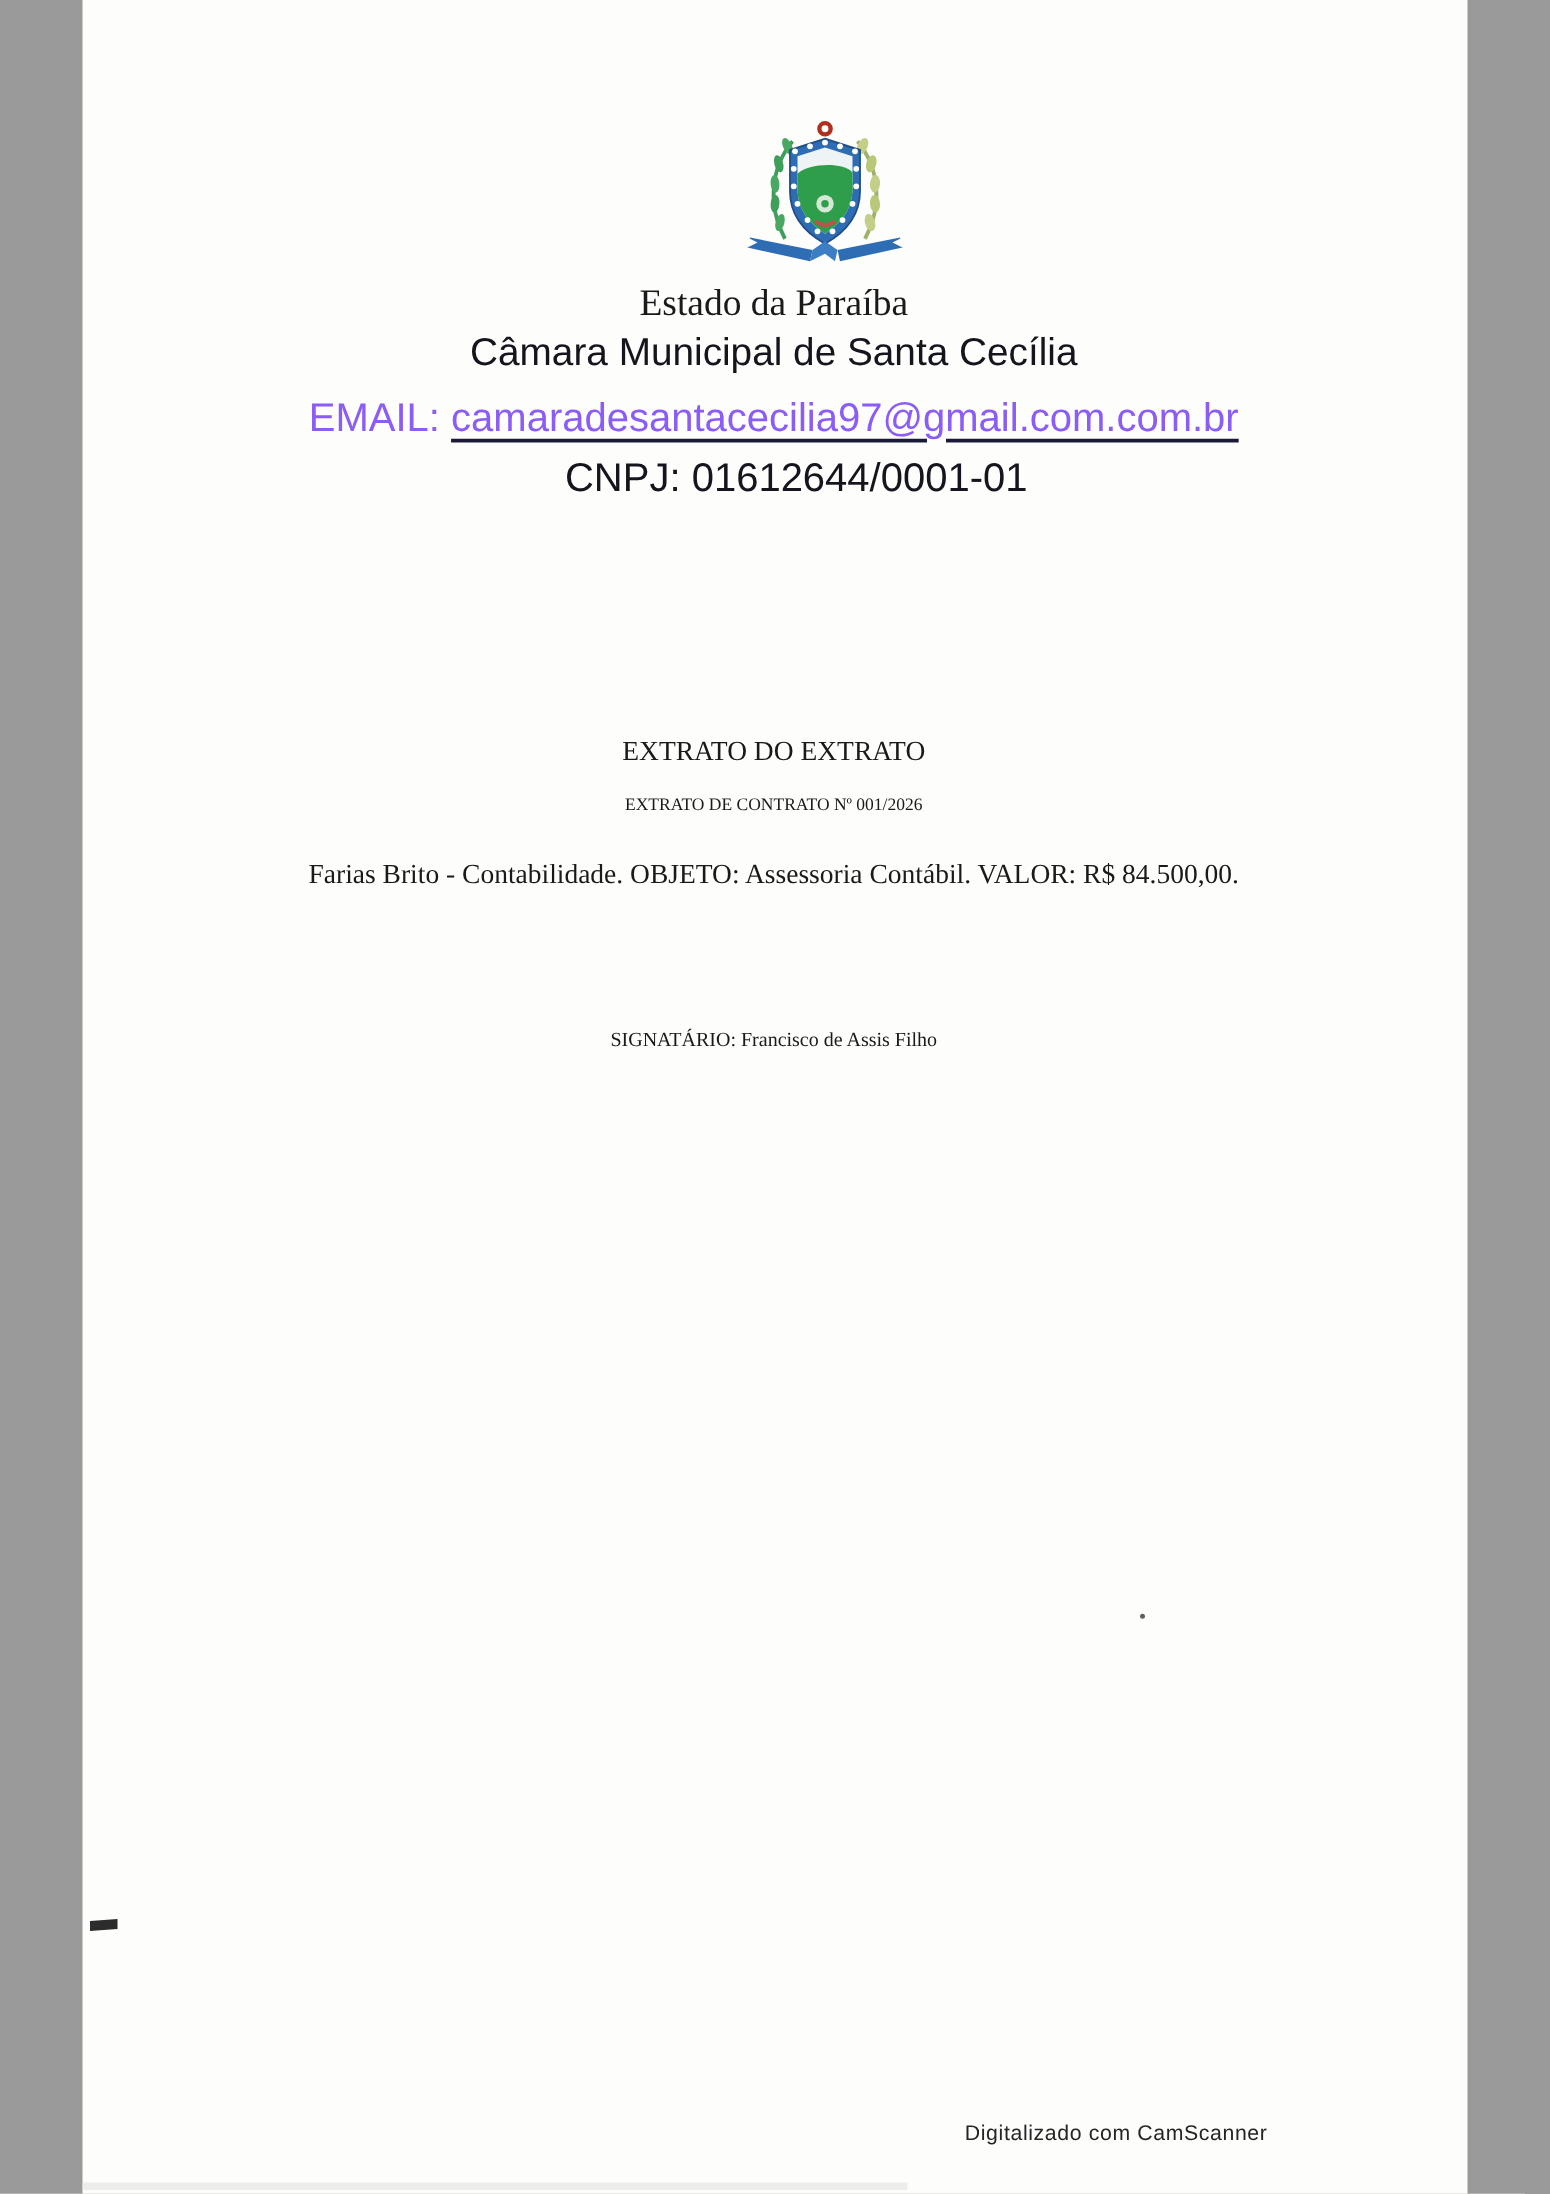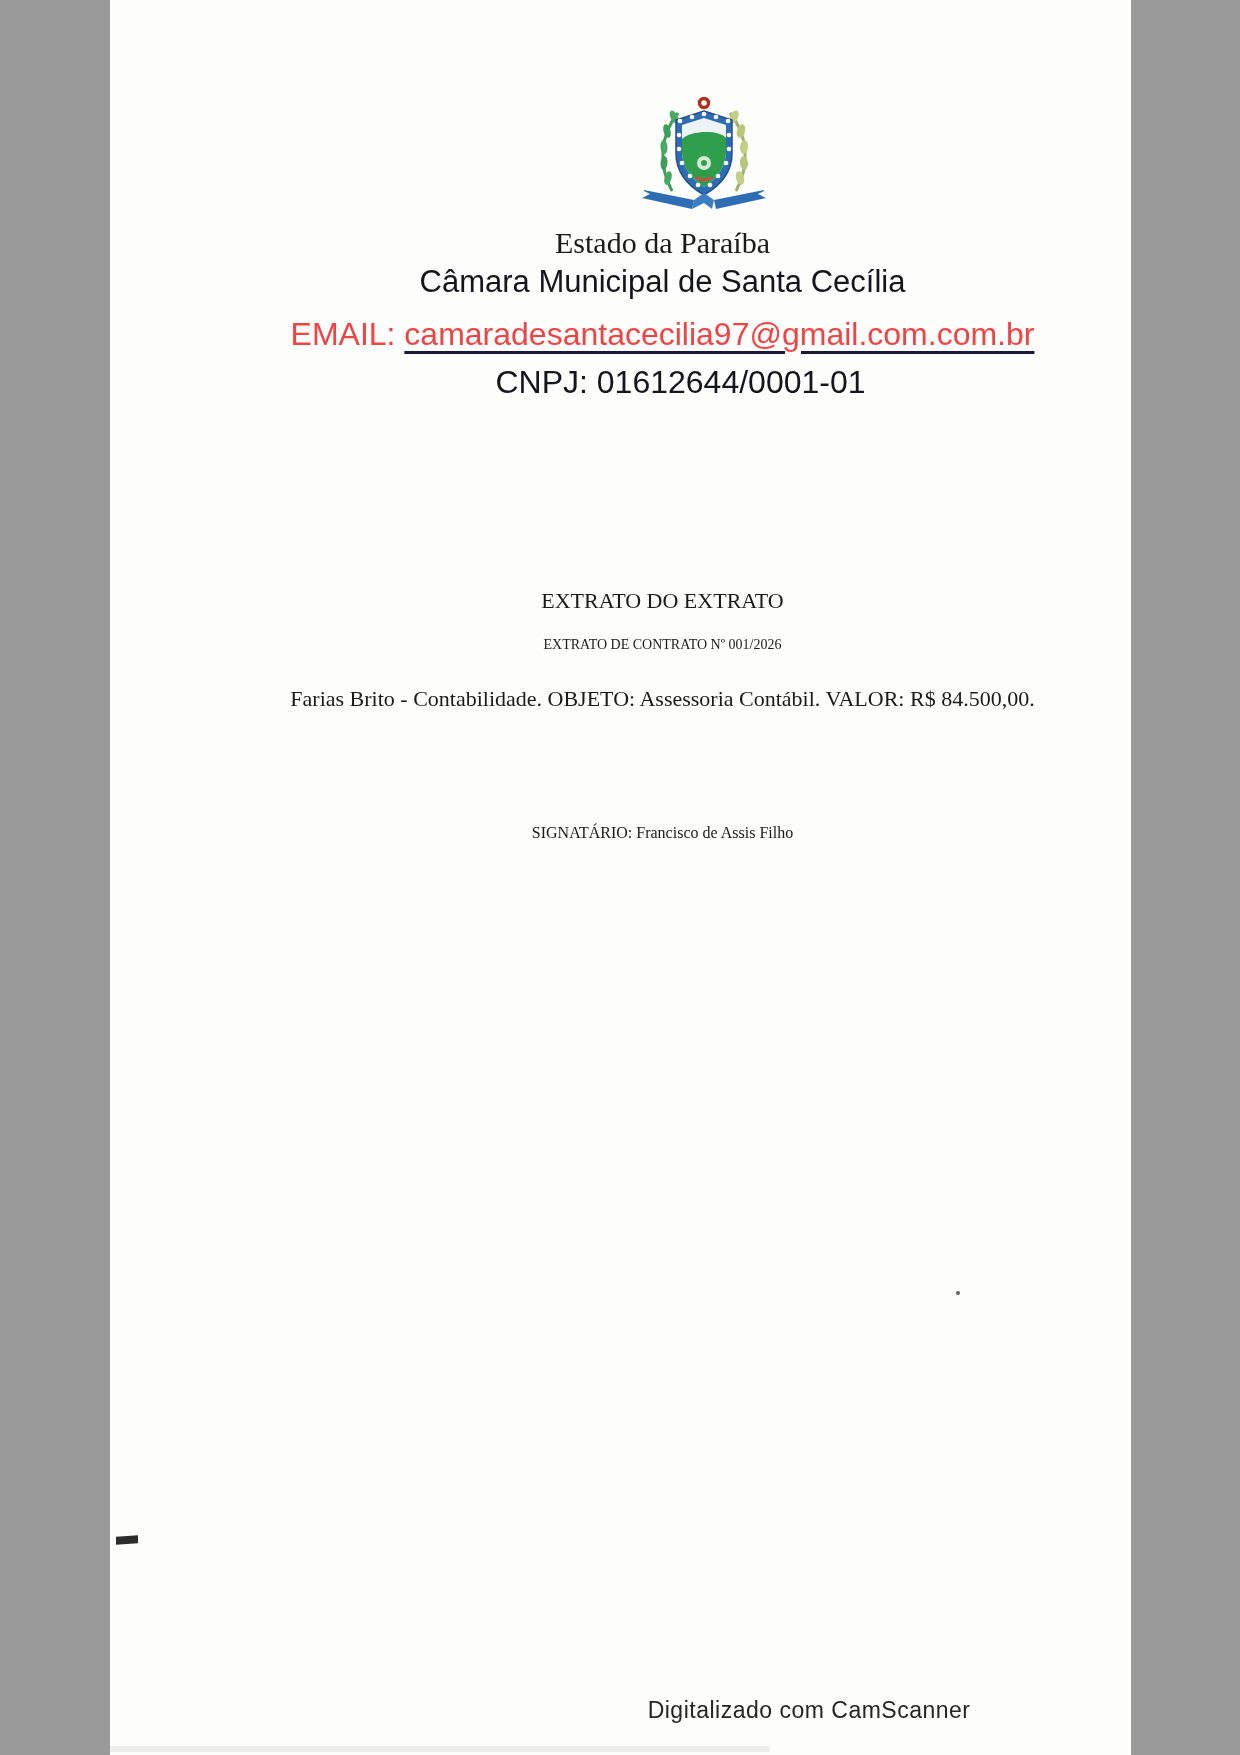--- a/index.html
+++ b/index.html
@@ -2,21 +2,21 @@
 <html lang="pt-br"><head>
 <meta charset="utf-8">
 <style>
   html,body{margin:0;padding:0;}
   body{
     background:#9a9a9a;
     font-family:"Liberation Sans", sans-serif;
   }
   .page{
     position:relative;
-    width:1021px;
+    width:1108px;
     height:1755px;
     margin:0 auto;
     background:#fdfdfc;
     overflow:hidden;
     color:#1c1c1c;
   }
   
   .content{
     position:absolute;
     left:0;
@@ -44,21 +44,21 @@
     left:0; right:0;
     top:264px;
     font-size:31px;
     color:#15151d;
   }
   .email-line{
     position:absolute;
     left:0; right:0;
     top:316px;
     font-size:32px;
-    color:#ef4444;
+    color:#8b5cf6;
   }
   .email-line .addr{
     text-decoration:underline;
     text-decoration-thickness:3px;
     text-underline-offset:6px;
     text-decoration-color:#1a1a38;
   }
   .cnpj-line{
     position:absolute;
     left:0; right:0;
@@ -93,21 +93,21 @@
   .signatory{
     position:absolute;
     left:0; right:0;
     top:824px;
     font-size:16px;
   }
   .camscanner{
     position:absolute;
     right:160px;
     top:1697px;
-    font-size:23px;
+    font-size:17px;
     letter-spacing:0.5px;
     color:#252525;
   }
   
   .scan-line-top-right{
     position:absolute;
     left:1219px;
     top:13px;
     width:5px;
     height:110px;

